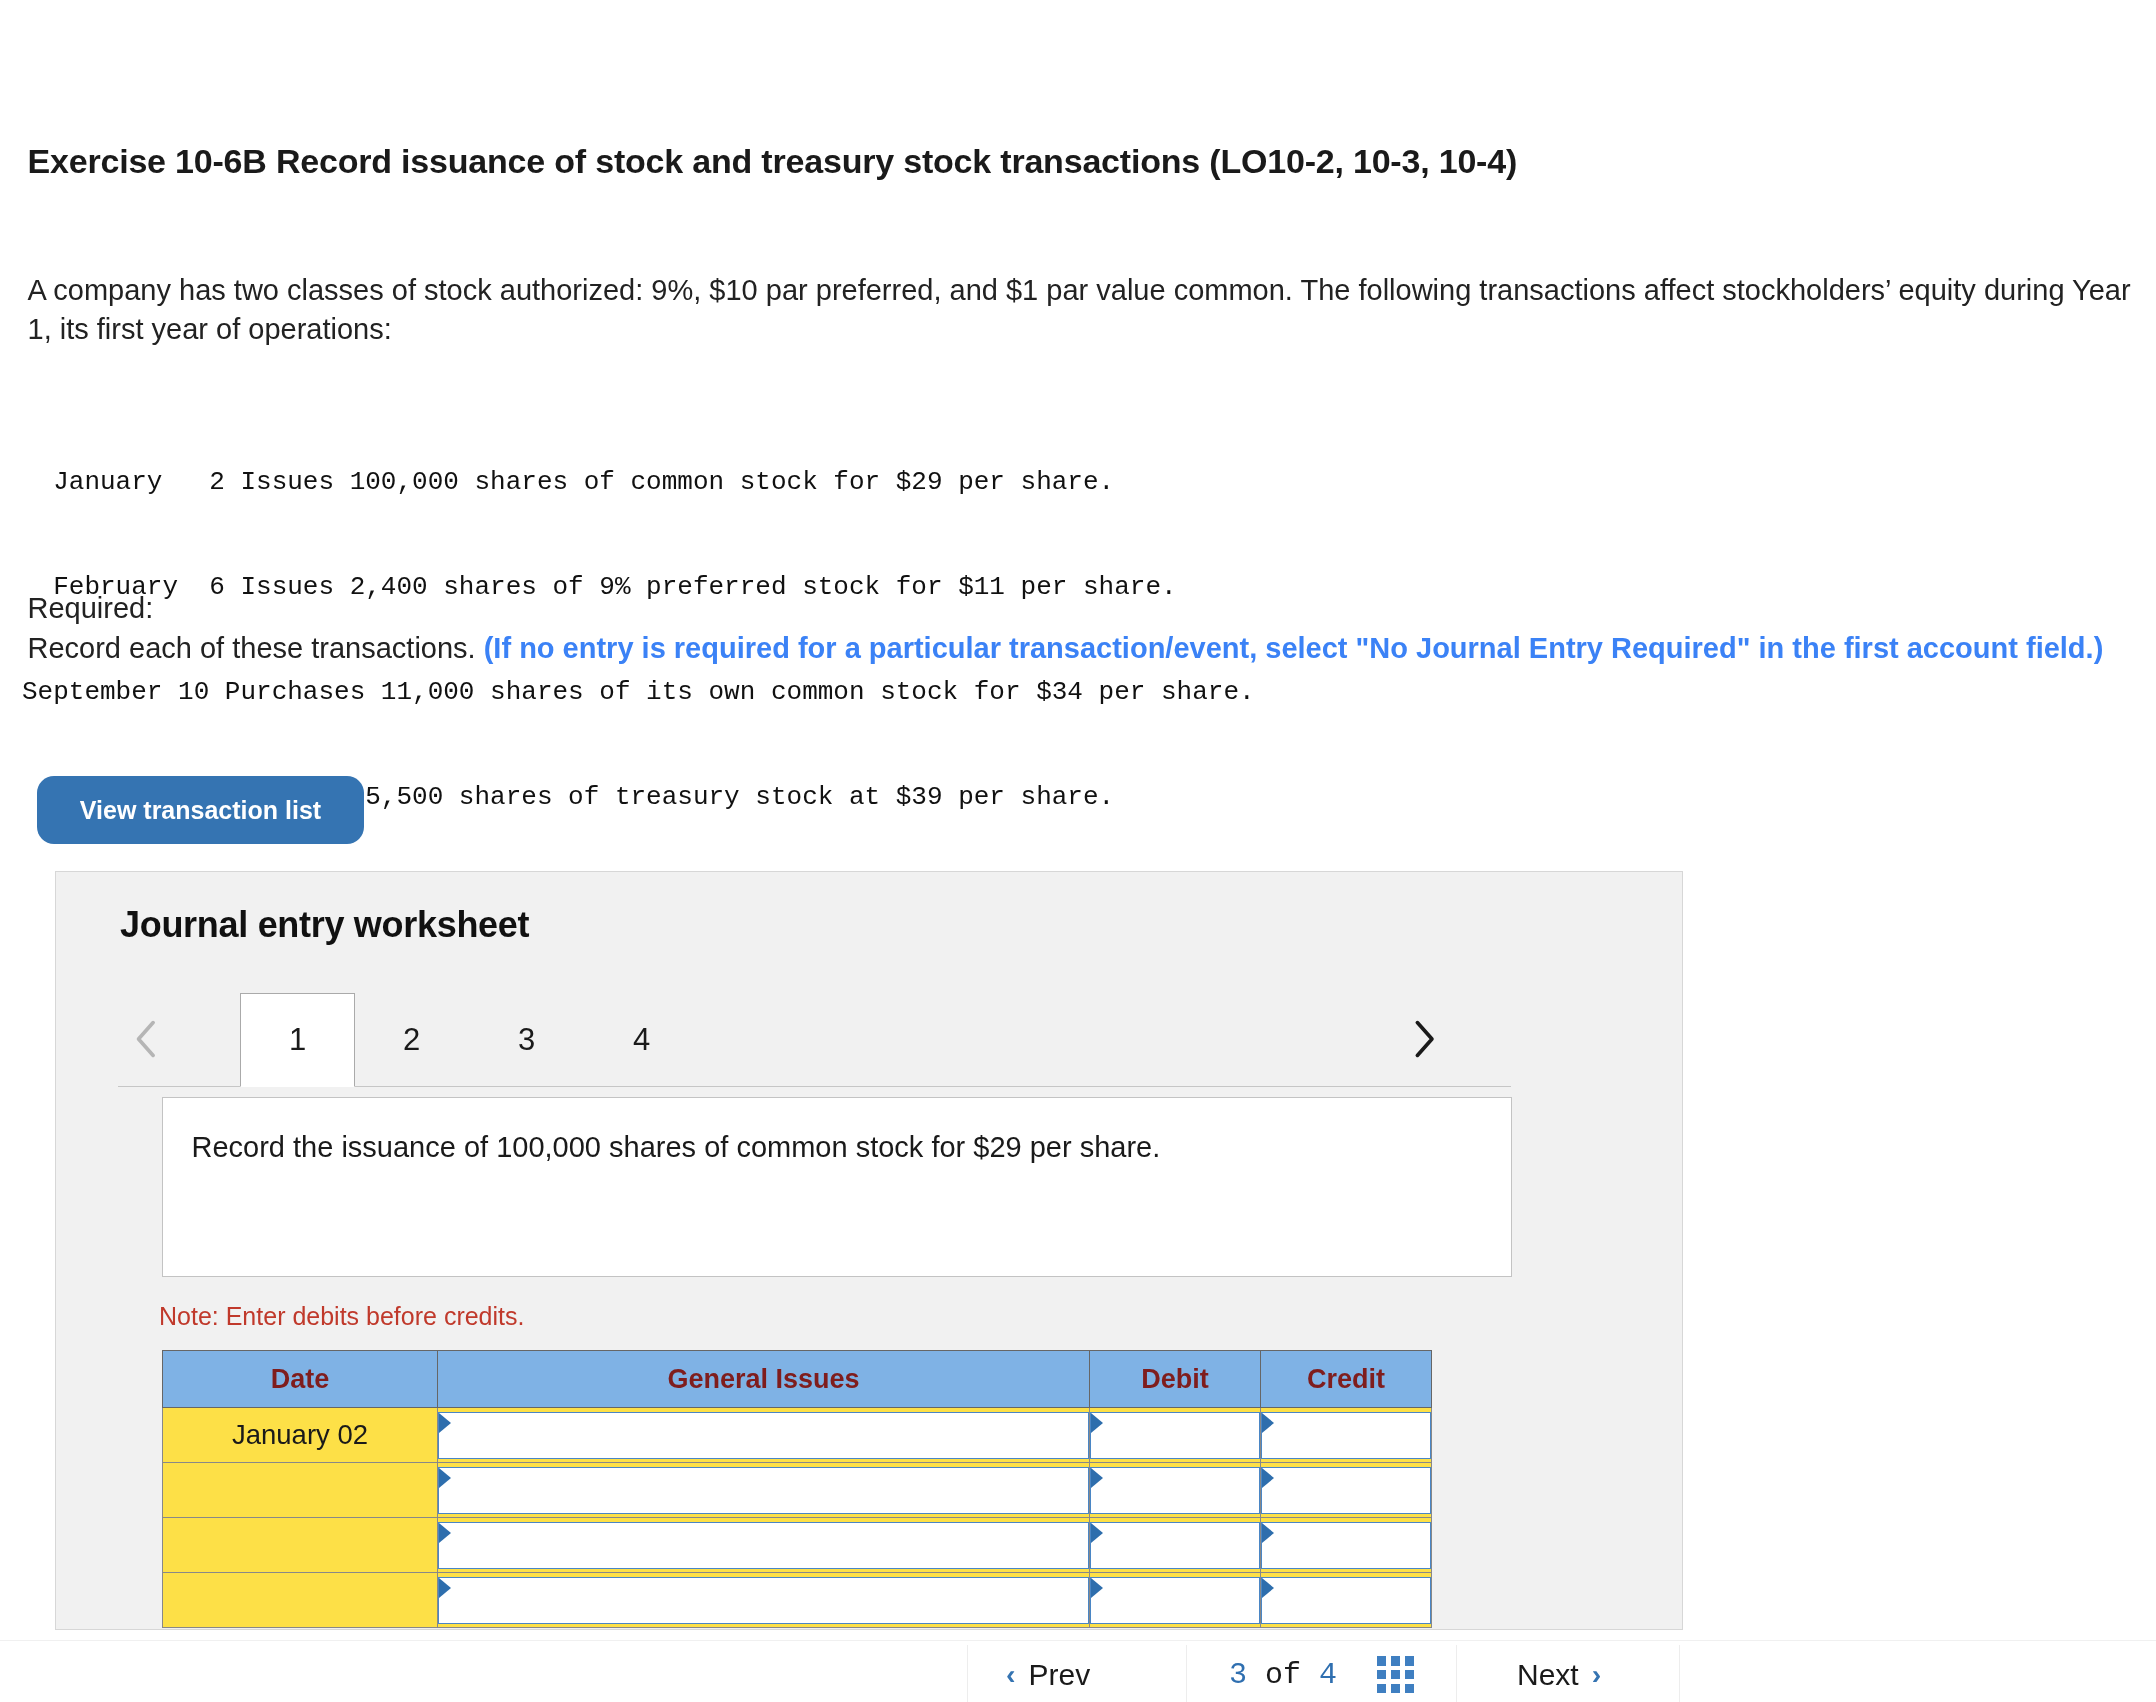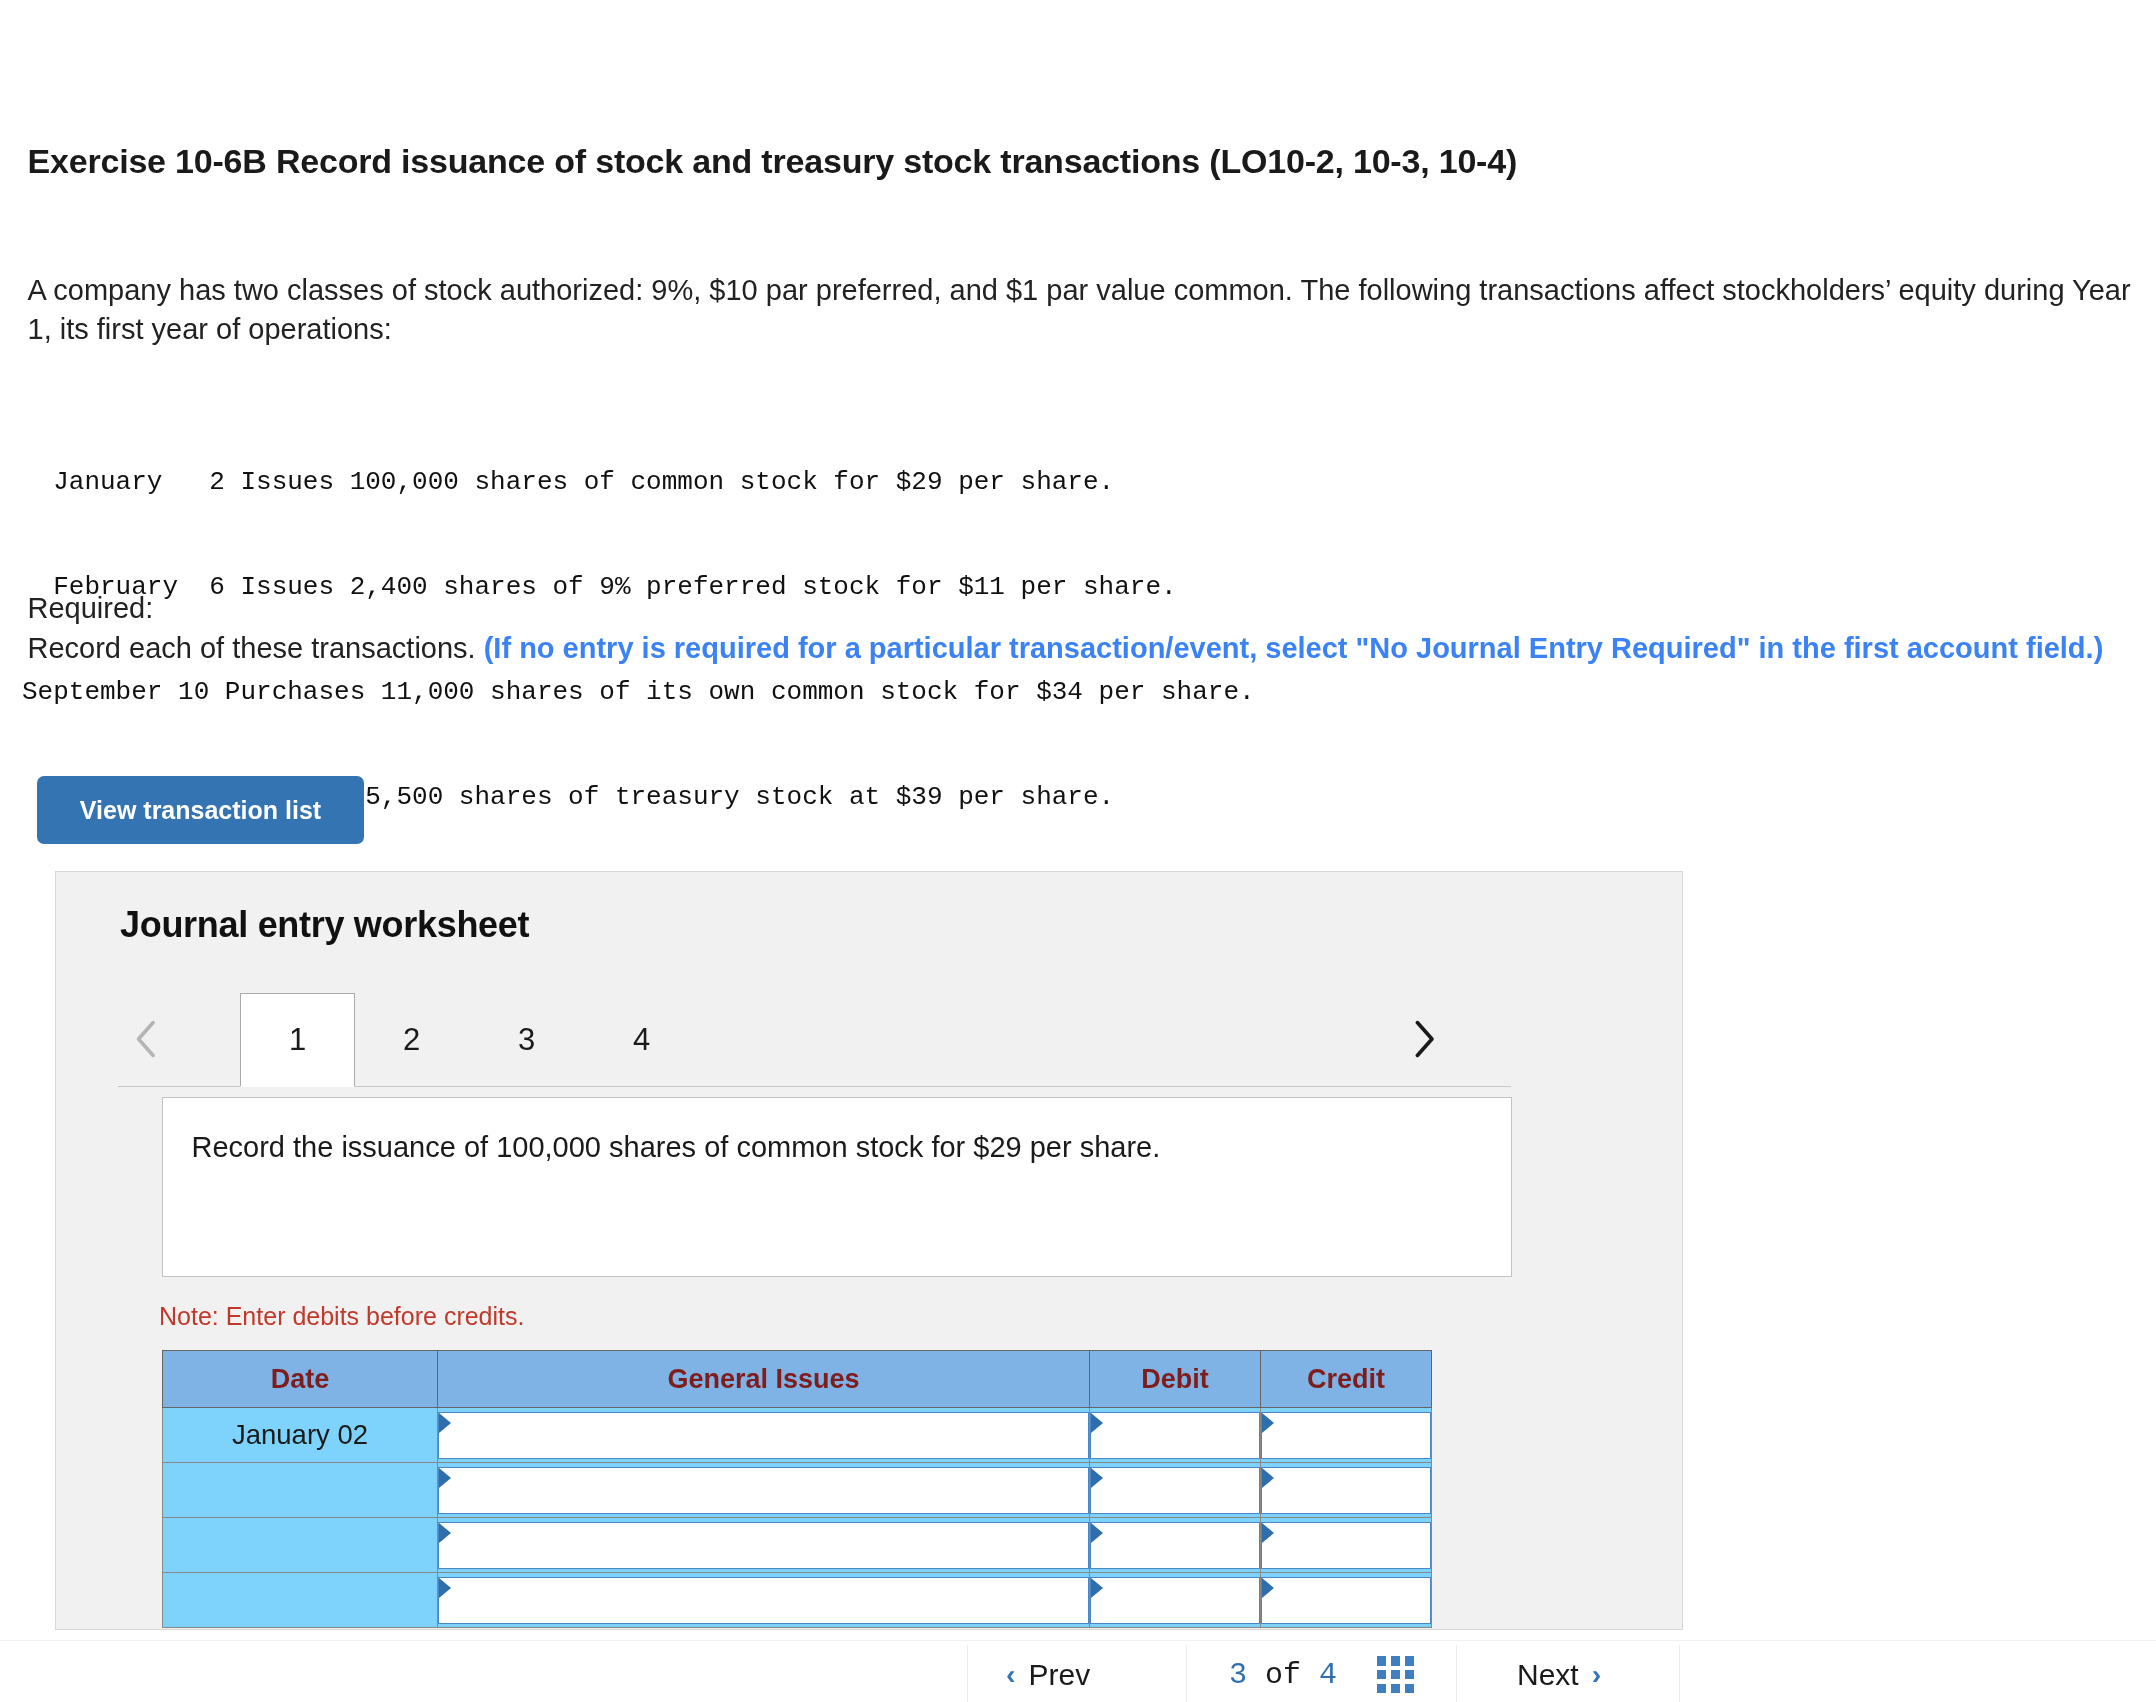--- a/index.html
+++ b/index.html
@@ -69,21 +69,21 @@
 
   
   .view-txn-btn {
     position: absolute;
     left: 37px;
     top: 776px;
     width: 327px;
     height: 68px;
     background: #3574b2;
     border: none;
-    border-radius: 7px;
+    border-radius: 17px;
     color: #ffffff;
     font-family: "Liberation Sans", sans-serif;
     font-size: 25px;
     font-weight: bold;
     cursor: pointer;
     display: flex;
     align-items: center;
     justify-content: center;
   }
 
@@ -199,21 +199,21 @@
     border: 0.9px solid #666666;
     height: 57px;
     font-size: 27px;
     font-weight: bold;
     color: #7f1d1d;
     text-align: center;
   }
   .journal-table td {
     border: 0.9px solid #888888;
     height: 55px;
-    background: #7dd3fc;
+    background: #fde047;
     padding: 0;
     vertical-align: middle;
   }
   .col-date  { width: 275px; }
   .col-gj    { width: 652px; }
   .col-debit { width: 171px; }
   .col-credit{ width: 171px; }
 
   .date-cell {
     text-align: center;

